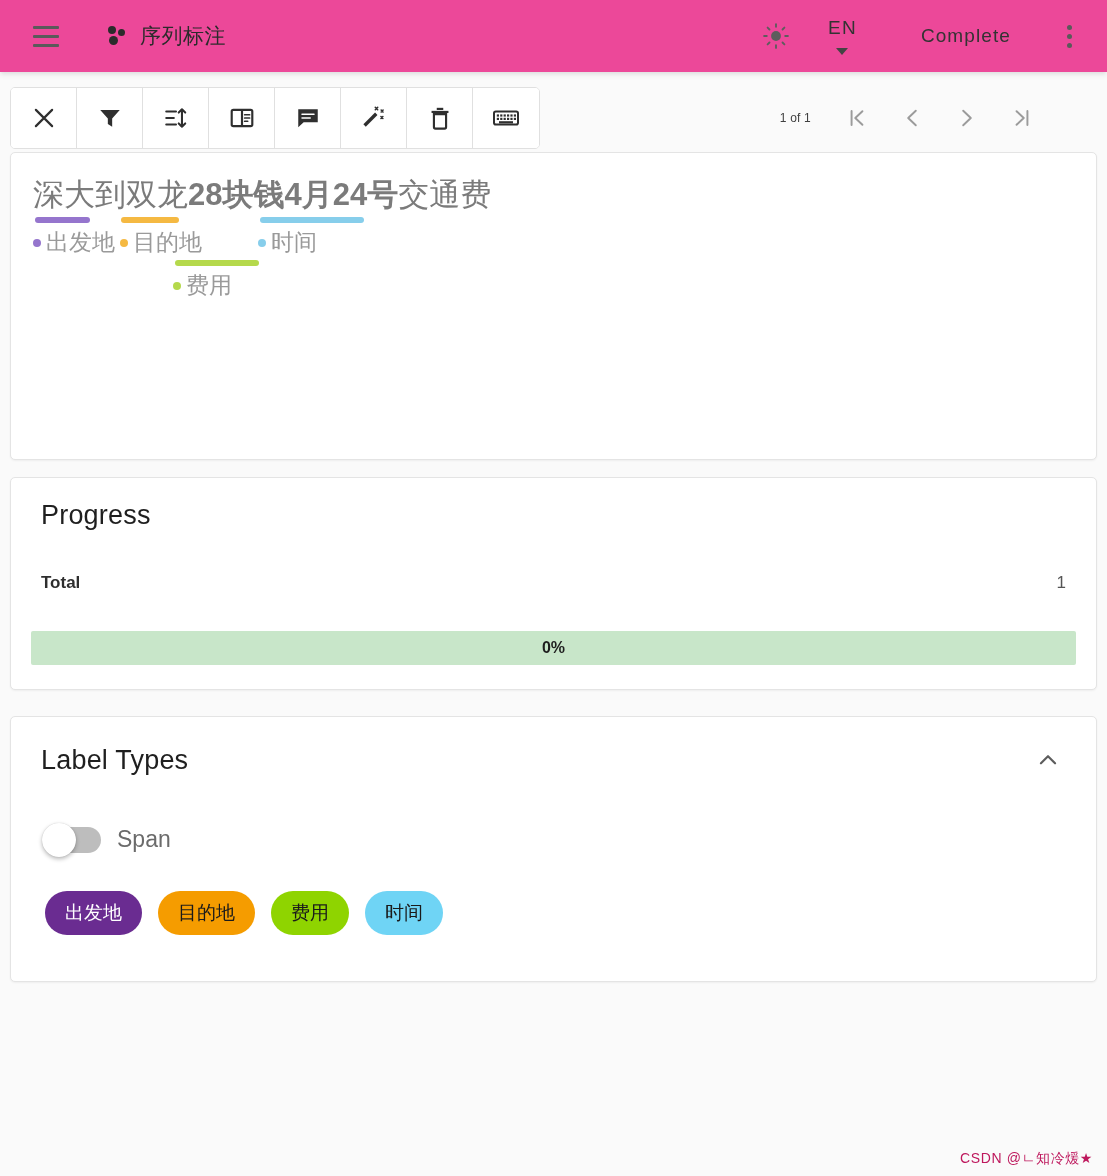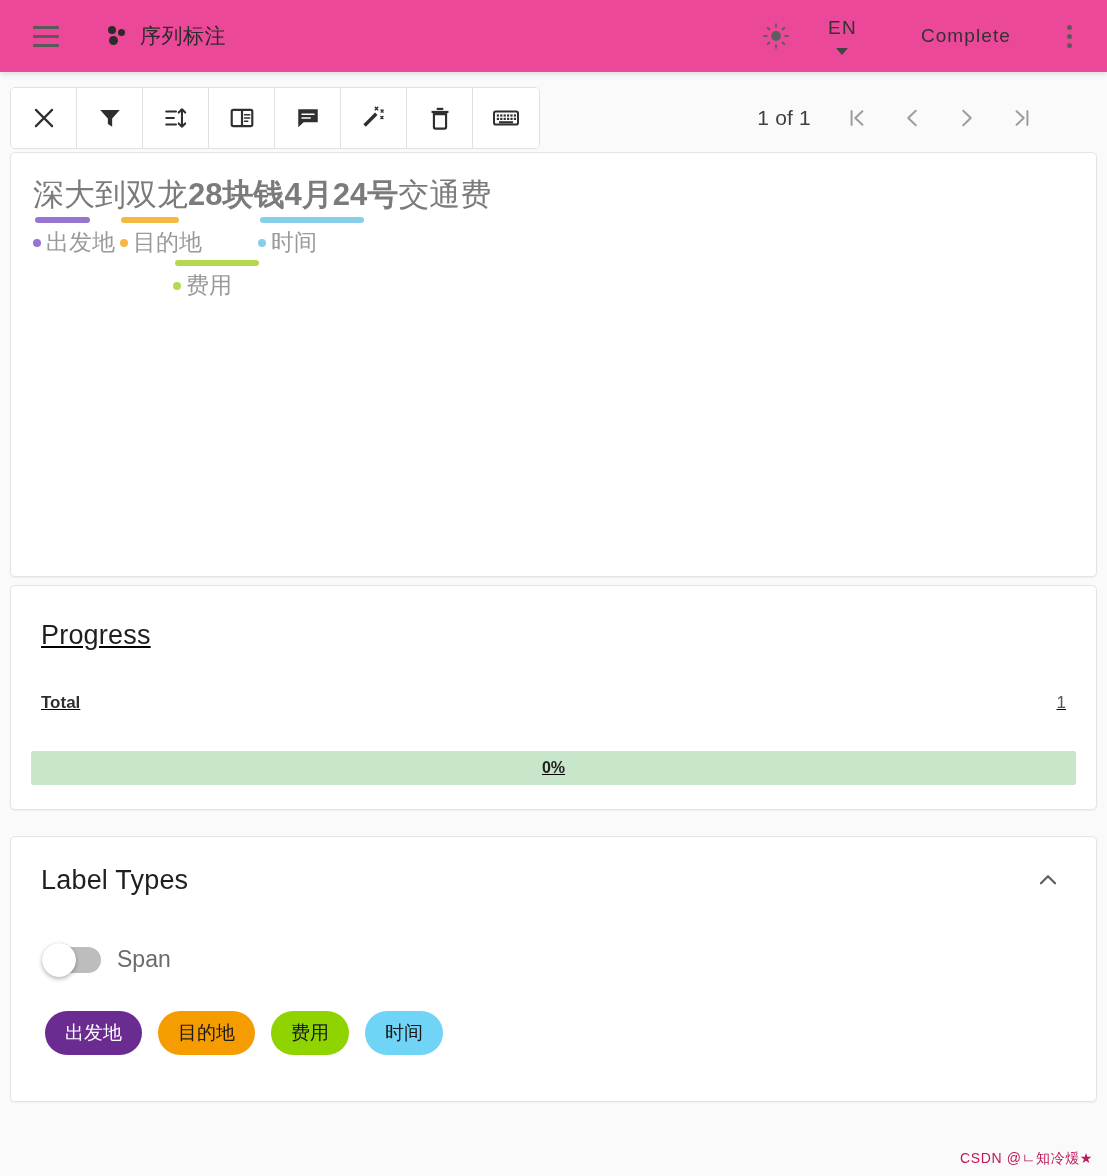--- a/index.html
+++ b/index.html
@@ -99,37 +99,37 @@
     cursor: pointer; background: #fff;
   }
   .tbtn:last-child { border-right: none; }
   .tbtn svg { display: block; }
 
   .pager {
     margin-left: auto; display: flex; align-items: center;
     height: 62px; padding-right: 48px; gap: 0;
   }
   .pager-text {
-    font-size: 21px; color: #3f3f3f; margin-right: 18px; letter-spacing: .2px;
+    font-size: 12px; color: #3f3f3f; margin-right: 18px; letter-spacing: .2px;
   }
   .pbtn {
     width: 55px; height: 46px;
     display: flex; align-items: center; justify-content: center;
     cursor: pointer;
   }
 
   
   .card {
     background: #fff;
     border: 1px solid #e4e4e4;
     border-radius: 5px;
     box-shadow: 0 1px 2px rgba(0,0,0,.05);
   }
   .doc-card {
-    height: 425px;
+    height: 308px;
     padding: 26px 22px;
     position: relative;
     overflow: hidden;
   }
 
   
   .anno-wrap {
     position: relative;
     font-size: 31px;
     color: #7b7b7b;
@@ -150,21 +150,21 @@
   .lbl {
     position: absolute;
     font-size: 23px;
     color: #9a9a9a;
     display: flex; align-items: center; gap: 5px;
     line-height: 1;
   }
   .dot { width: 8px; height: 8px; border-radius: 50%; display: inline-block; }
 
   
-  .progress-card { margin-top: 8px; padding: 34px 20px 22px; text-decoration: underline; }
+  .progress-card { margin-top: 17px; padding: 22px 20px 22px; }
   .card-title {
     font-size: 27px; color: #1f1f1f; font-weight: 400;
     margin: 0 0 42px 10px; letter-spacing: .2px;
   }
   .stat-row {
     display: flex; justify-content: space-between; align-items: center;
     font-size: 17px; color: #2e2e2e; font-weight: 700;
     margin: 0 10px 38px;
   }
   .stat-row .val { font-weight: 400; color: #555; }

